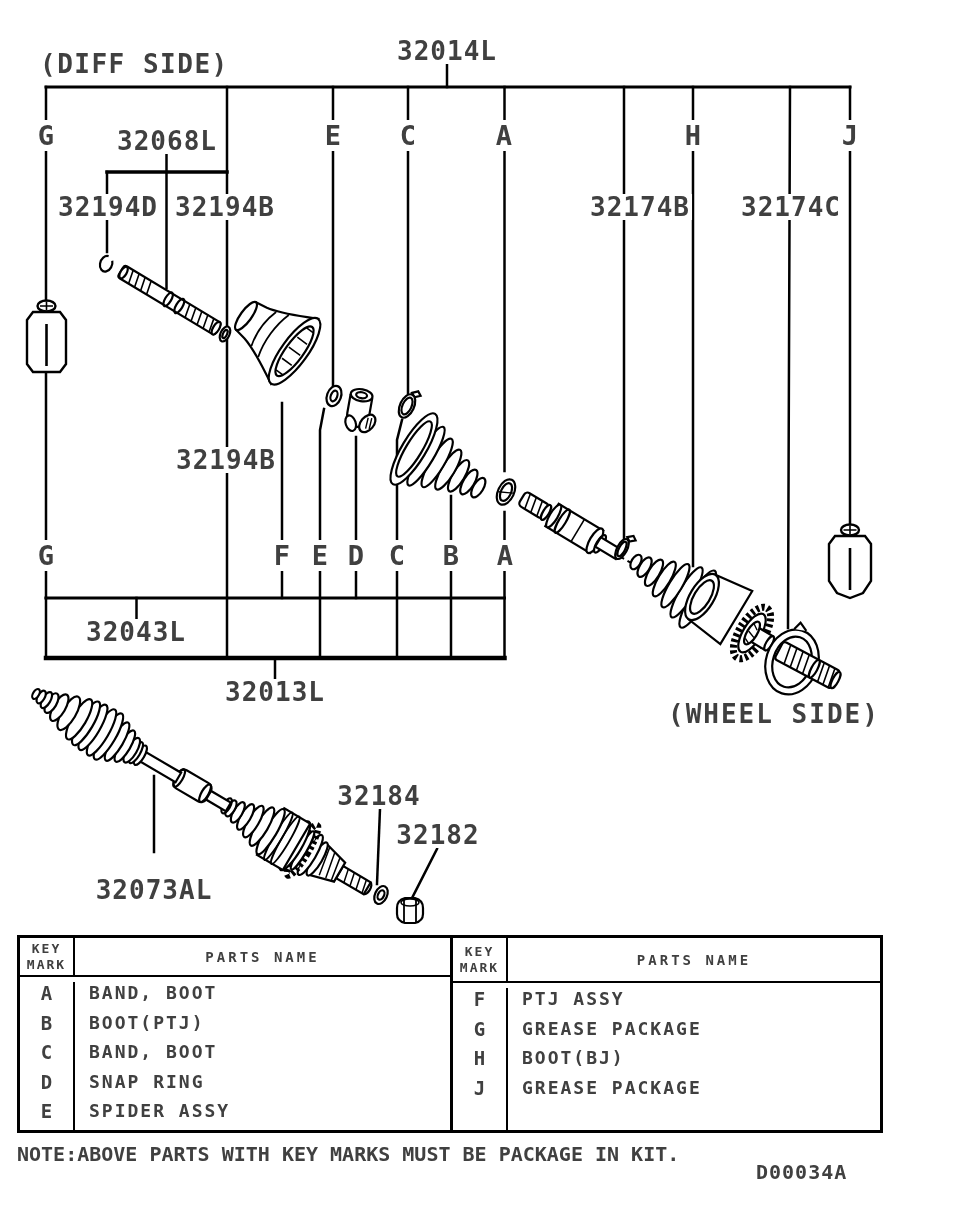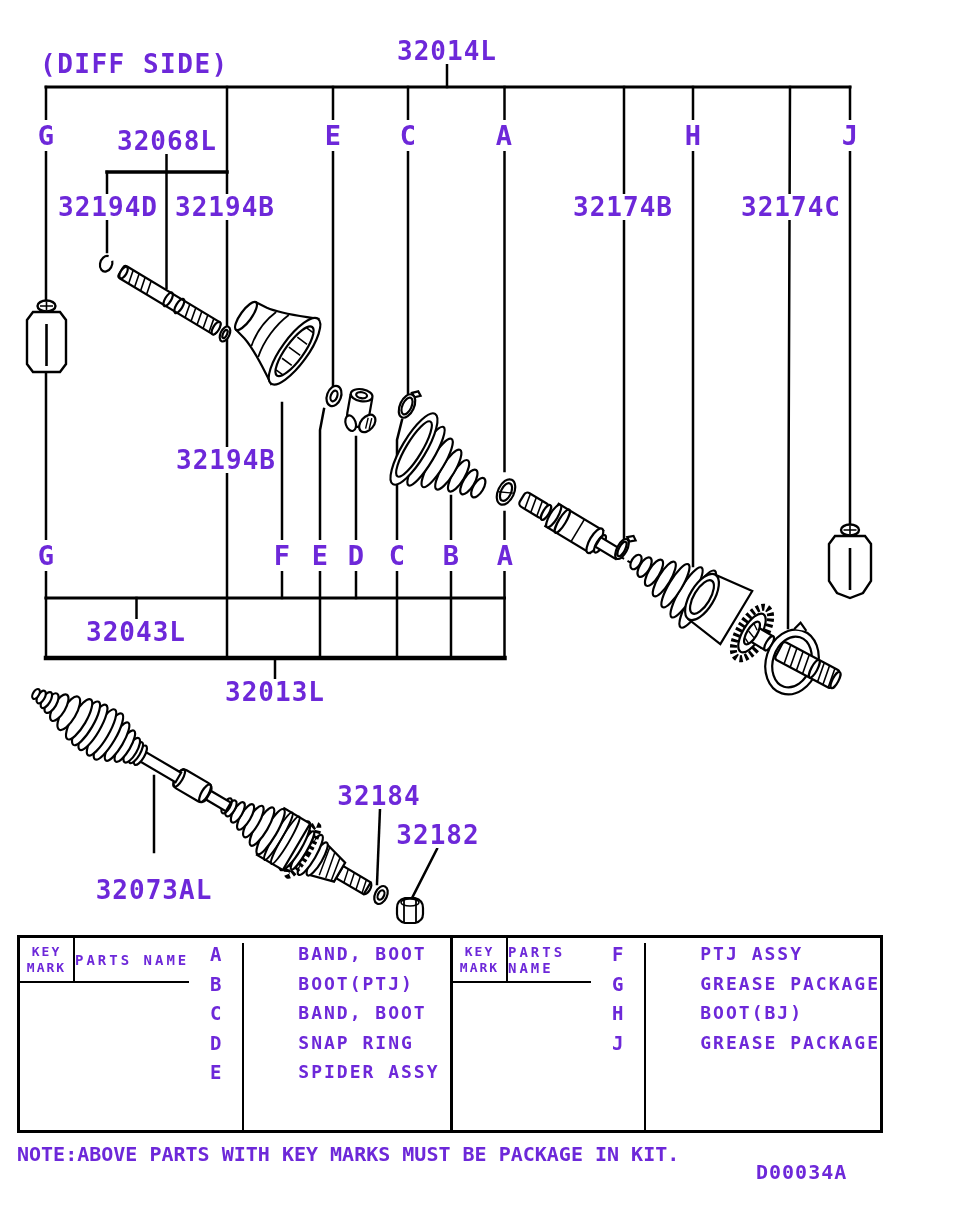--- a/index.html
+++ b/index.html
@@ -1,42 +1,42 @@
 <!DOCTYPE html>
 <html><head>
 <meta charset="utf-8">
 <style>
   html,body{margin:0;padding:0;background:#fff;}
   .page{position:relative;width:960px;height:1210px;background:#fff;overflow:hidden;
-        font-family:"DejaVu Sans Mono", monospace; color:#6d28d9;}
+        font-family:"DejaVu Sans Mono", monospace; color:#404040;}
   svg{position:absolute;left:0;top:0;}
   .lbl{position:absolute;font:bold 26px "DejaVu Sans Mono", monospace;letter-spacing:1px;
        line-height:1;white-space:nowrap;background:#fff;padding:0 2px;}
   .ctr{transform:translateX(-50%);}
   .side{letter-spacing:2px;}
   .km{position:absolute;font:bold 27px "DejaVu Sans Mono", monospace;line-height:1;
       background:#fff;padding:2px 2px;transform:translateX(-50%);}
   .code{position:absolute;font:bold 20px "DejaVu Sans Mono", monospace;letter-spacing:1px;}
   
   .ktable{position:absolute;left:17px;top:935px;width:866px;height:198px;
           border:3px solid #000;box-sizing:border-box;display:flex;}
-  .thalf{width:50%;height:100%;box-sizing:border-box;display:flex;flex-direction:row;}
+  .thalf{width:50%;height:100%;box-sizing:border-box;display:flex;flex-direction:column;}
   .thalf.rgt{border-left:3px solid #000;}
   .thead{height:45px;display:flex;border-bottom:2.5px solid #000;box-sizing:border-box;}
   .tkey{width:55px;border-right:2.5px solid #000;box-sizing:border-box;display:flex;
         flex-direction:column;align-items:center;justify-content:center;
         font:bold 13px "DejaVu Sans Mono", monospace;letter-spacing:2px;line-height:1.2;}
   .tparts{flex:1;display:flex;align-items:center;justify-content:center;
         font:bold 14px "DejaVu Sans Mono", monospace;letter-spacing:3px;}
   .tbody{flex:1;display:flex;padding-top:5px;box-sizing:border-box;}
   .keycol{width:55px;border-right:2.5px solid #000;box-sizing:border-box;text-align:center;}
   .namecol{flex:1;padding-left:14px;}
   .keycol div{height:29.6px;line-height:29.6px;font:bold 19px "DejaVu Sans Mono", monospace;}
   .namecol div{height:29.6px;line-height:29.6px;font:bold 18px "DejaVu Sans Mono", monospace;
-        letter-spacing:2px;white-space:nowrap;margin-left:40px;}
+        letter-spacing:2px;white-space:nowrap;}
   .note{position:absolute;left:17px;top:1142px;font:bold 20px "DejaVu Sans Mono", monospace;
         letter-spacing:0;white-space:nowrap;}
 </style>
 </head>
 <body>
 
 <div class="page">
 
 <svg width="960" height="1210" viewBox="0 0 960 1210">
 
@@ -277,25 +277,26 @@
       <ellipse cx="16" cy="5.5" rx="9" ry="3.5" stroke-width="1.6"></ellipse>
     </g>
   </g>
 </svg>
 
   <div class="lbl side" style="left:38px;top:51px;letter-spacing:1.5px;">(DIFF SIDE)</div>
   <div class="lbl ctr" style="left:447px;top:38px;">32014L</div>
   <div class="lbl ctr" style="left:167px;top:128px;">32068L</div>
   <div class="lbl ctr" style="left:108px;top:194px;">32194D</div>
   <div class="lbl ctr" style="left:225px;top:194px;">32194B</div>
-  <div class="lbl ctr" style="left:623px;top:194px;">32174B</div>
+  <div class="lbl ctr" style="left:640px;top:194px;">32174B</div>
   <div class="lbl ctr" style="left:791px;top:194px;">32174C</div>
   <div class="lbl ctr" style="left:226px;top:447px;">32194B</div>
   <div class="lbl ctr" style="left:136px;top:619px;">32043L</div>
   <div class="lbl ctr" style="left:275px;top:679px;">32013L</div>
+  <div class="lbl side" style="left:666px;top:701px;">(WHEEL SIDE)</div>
   <div class="lbl ctr" style="left:154px;top:850px;margin-top:27px;">32073AL</div>
   <div class="lbl ctr" style="left:379px;top:783px;">32184</div>
   <div class="lbl ctr" style="left:438px;top:822px;">32182</div>
 
   <div class="km" style="left:46px;top:120px;">G</div>
   <div class="km" style="left:333px;top:120px;">E</div>
   <div class="km" style="left:408px;top:120px;">C</div>
   <div class="km" style="left:504px;top:120px;">A</div>
   <div class="km" style="left:693px;top:120px;">H</div>
   <div class="km" style="left:850px;top:120px;">J</div>

